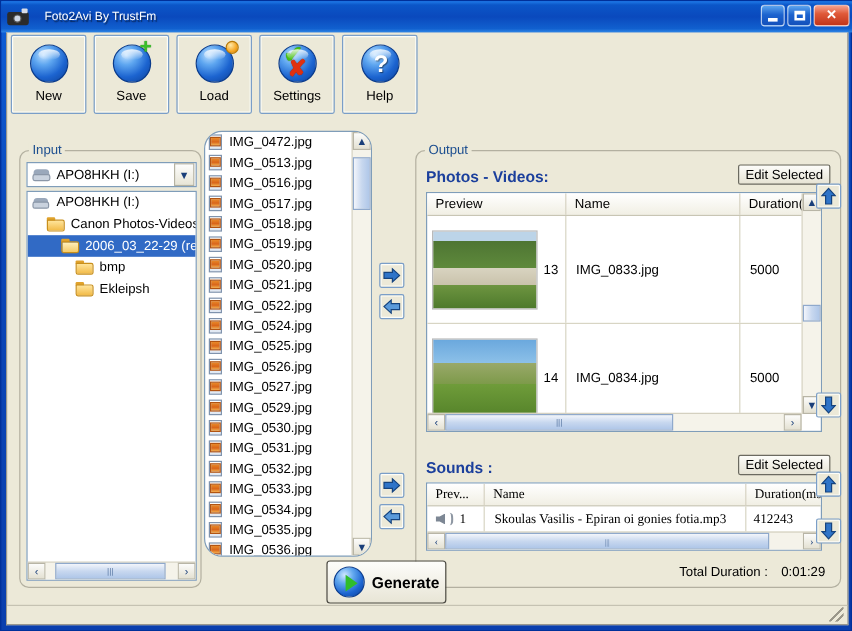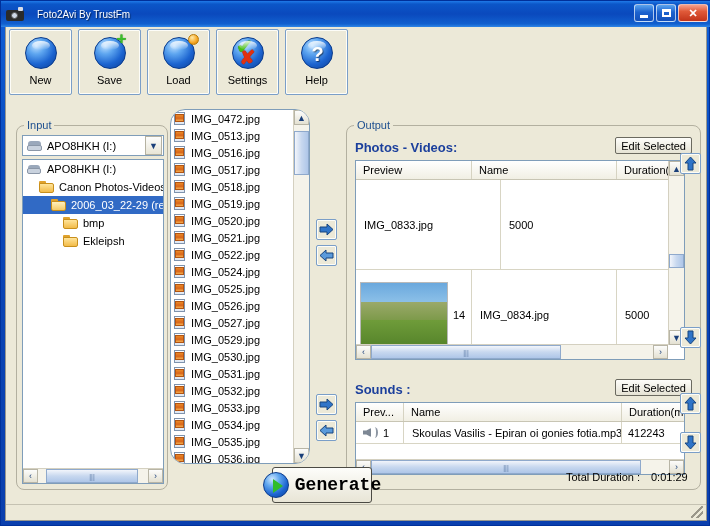--- a/index.html
+++ b/index.html
@@ -344,21 +344,21 @@
     width: 26px; height: 26px; border-radius: 50%;
     background: radial-gradient(circle at 34% 26%, #cfe7ff 0%, #63a9ef 30%, #1c64d0 65%, #0c3f96 100%);
     border: 1px solid #0a3b8c; position: relative; flex: none;
   }
   .gen-orb::before {
     content: ""; position: absolute; left: 9px; top: 6px;
     border-left: 10px solid #2fbd2a;
     border-top: 7px solid transparent;
     border-bottom: 7px solid transparent;
   }
-  .gen-label { font-size: 18px; font-weight: bold; color: #000; font-family: Liberation Mono, monospace; }
+  .gen-label { font-size: 13px; font-weight: bold; color: #000; }
 
   .totdur {
     position: absolute; top: 472px; font-size: 11px; color: #000;
   }
 
   .statusbar {
     position: absolute; left: 4px; bottom: 2px; width: 702px; height: 16px;
     background: #ece9d8; border-top: 1px solid #c5c2b2;
   }
   .grip {
@@ -673,20 +673,24 @@
       <div class="editbtn" style="right:8px;top:11px;">Edit Selected</div>
 
       <div class="grid" style="left:8px;top:34px;width:330px;height:200px;">
         <div class="grid-head">
           <div class="gh-cell" style="width:116px;">Preview</div>
           <div class="gh-cell" style="width:145px;">Name</div>
           <div class="gh-cell" style="width:65px;border-right:none;">Duration(m</div>
         </div>
         <div id="photo-rows">
             <div class="grid-row" style="height: 90px;">
+              <div class="gr-cell" style="width: 116px; padding-left: 4px;">
+                <div class="thumb t1"></div>
+                <span style="margin-left: 5px;">13</span>
+              </div>
               <div class="gr-cell" style="width: 145px; padding-left: 8px;">IMG_0833.jpg</div>
               <div class="gr-cell" style="width: 65px; padding-left: 8px; border-right: none;">5000</div>
             </div>
             <div class="grid-row" style="height: 90px;">
               <div class="gr-cell" style="width: 116px; padding-left: 4px;">
                 <div class="thumb t2"></div>
                 <span style="margin-left: 5px;">14</span>
               </div>
               <div class="gr-cell" style="width: 145px; padding-left: 8px;">IMG_0834.jpg</div>
               <div class="gr-cell" style="width: 65px; padding-left: 8px; border-right: none;">5000</div>
@@ -706,21 +710,21 @@
           <div class="sb-track">
             <div class="sb-thumb" style="left:0;width:190px;"></div>
           </div>
           <div class="sb-arrow">›</div>
         </div>
       </div>
 
       <div class="sect-title" style="left:8px;top:256px;">Sounds :</div>
       <div class="editbtn" style="right:8px;top:253px;">Edit Selected</div>
 
-      <div class="grid" style="left:8px;top:276px;width:330px;height:73px;">
+      <div class="grid" style="left:8px;top:276px;width:330px;height:57px;font-family:Liberation Serif, serif;">
         <div class="grid-head">
           <div class="gh-cell" style="width:48px;">Prev...</div>
           <div class="gh-cell" style="width:218px;">Name</div>
           <div class="gh-cell" style="width:62px;border-right:none;">Duration(ms)</div>
         </div>
         <div id="sound-rows">
             <div class="grid-row" style="height: 22px;">
               <div class="gr-cell" style="width: 48px;">
                 <div class="sndic">
                   <div class="spk"></div>

